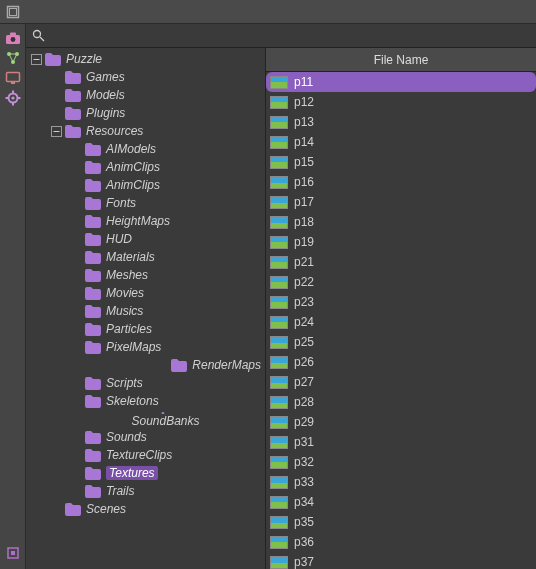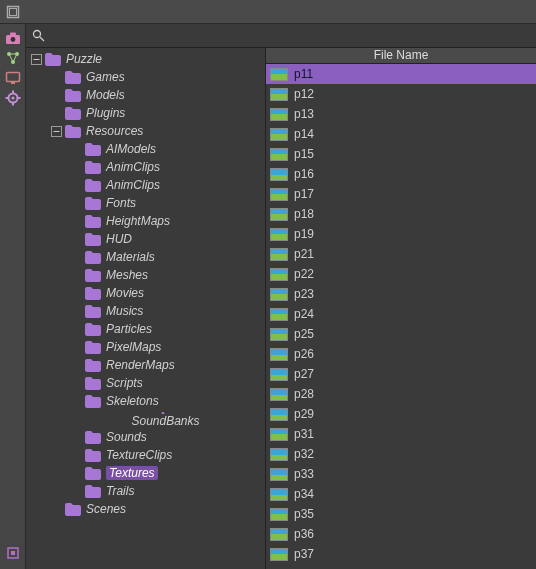--- a/index.html
+++ b/index.html
@@ -33,25 +33,25 @@
 
   
   .tree-row { display:flex; align-items:center; height:18px; padding-right:4px; white-space:nowrap; cursor:pointer; }
   .tree-row.selected .lbl { background:#7a4fa8; color:#fff; padding:0 3px; border-radius:2px; }
   .toggle { width:12px; height:12px; margin:0 3px 0 0; display:flex; align-items:center; justify-content:center; }
   .toggle svg { display:block; }
   .folder { width:16px; height:13px; margin-right:5px; }
   .lbl { color:#d0d0d0;font-style:italic; }
 
   
-  .list-header { height:16px; background:#4a4a4a; border-bottom:1px solid #222; display:flex; position:relative; }
+  .list-header { height:24px; background:#4a4a4a; border-bottom:1px solid #222; display:flex; align-items:center; position:relative; }
   .list-header .col { text-align:center; color:#ddd; width:100%; }
   .list-body { flex:1; overflow-y:auto; }
   .file-row { display:flex; align-items:center; height:20px; padding-left:4px; gap:6px; cursor:pointer; }
-  .file-row.selected { background:#8a5fc0; color:#0f172a; }
+  .file-row.selected { background:#8a5fc0; color:#ffffff;border-radius:6px; }
   .thumb { width:18px; height:13px; border:1px solid #888; background:linear-gradient(#3aa5d8 50%, #7fbf4a 50%); flex-shrink:0; }
   .fname { color:inherit; }
 
   
   ::-webkit-scrollbar { width:10px; }
   ::-webkit-scrollbar-track { background:#333; }
   ::-webkit-scrollbar-thumb { background:#555; }
 </style>
 </head>
 <body>
@@ -248,21 +248,21 @@
             </svg>
             <span class="lbl">Particles</span>
           </div>
           <div class="tree-row" style="padding-left: 44px;">
             <span class="toggle"></span>
             <svg class="folder" viewBox="0 0 16 13">
               <path d="M0 2 Q0 0 2 0 L6 0 L8 2 L14 2 Q16 2 16 4 L16 11 Q16 13 14 13 L2 13 Q0 13 0 11 Z" fill="#a877d6"></path>
             </svg>
             <span class="lbl">PixelMaps</span>
           </div>
-          <div class="tree-row" style="padding-left: 44px;">
+          <div class="tree-row" style="padding-left: 44px; justify-content: flex-end;">
             <span class="toggle"></span>
             <svg class="folder" viewBox="0 0 16 13">
               <path d="M0 2 Q0 0 2 0 L6 0 L8 2 L14 2 Q16 2 16 4 L16 11 Q16 13 14 13 L2 13 Q0 13 0 11 Z" fill="#a877d6"></path>
             </svg>
             <span class="lbl">RenderMaps</span>
           </div>
           <div class="tree-row" style="padding-left: 44px;">
             <span class="toggle"></span>
             <svg class="folder" viewBox="0 0 16 13">
               <path d="M0 2 Q0 0 2 0 L6 0 L8 2 L14 2 Q16 2 16 4 L16 11 Q16 13 14 13 L2 13 Q0 13 0 11 Z" fill="#a877d6"></path>

